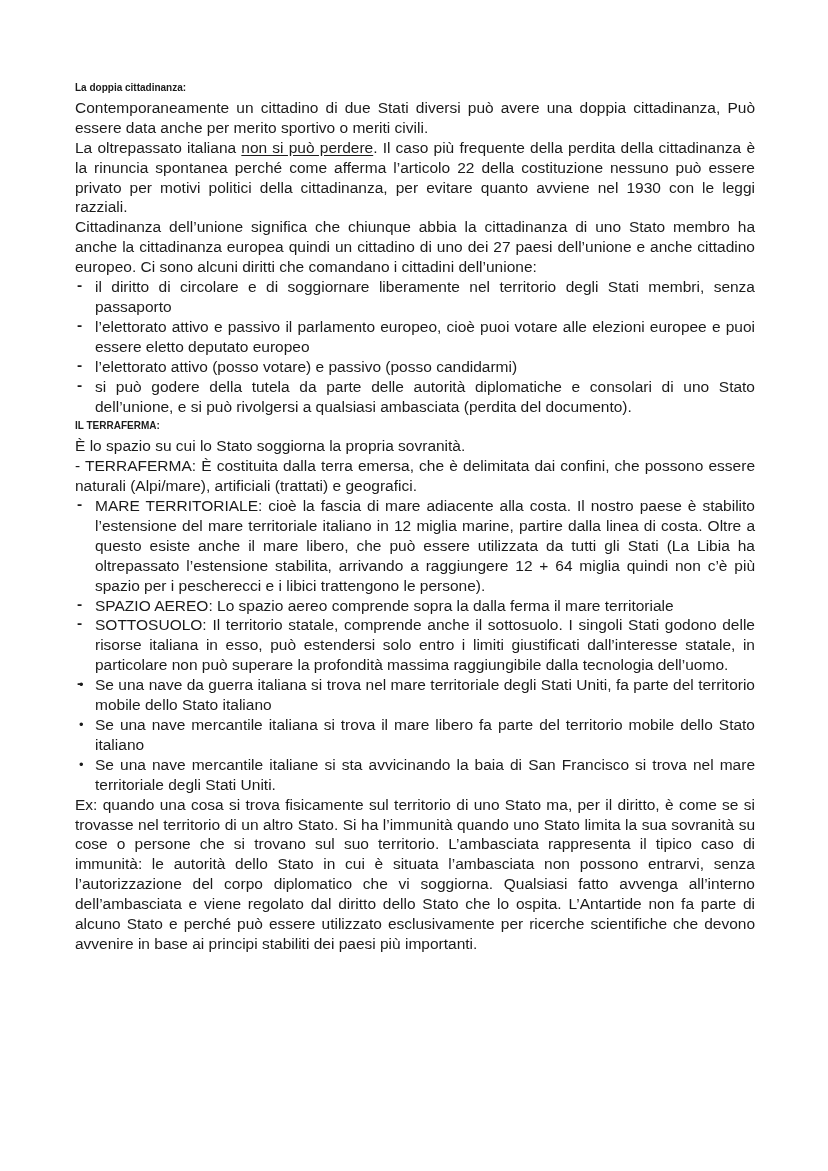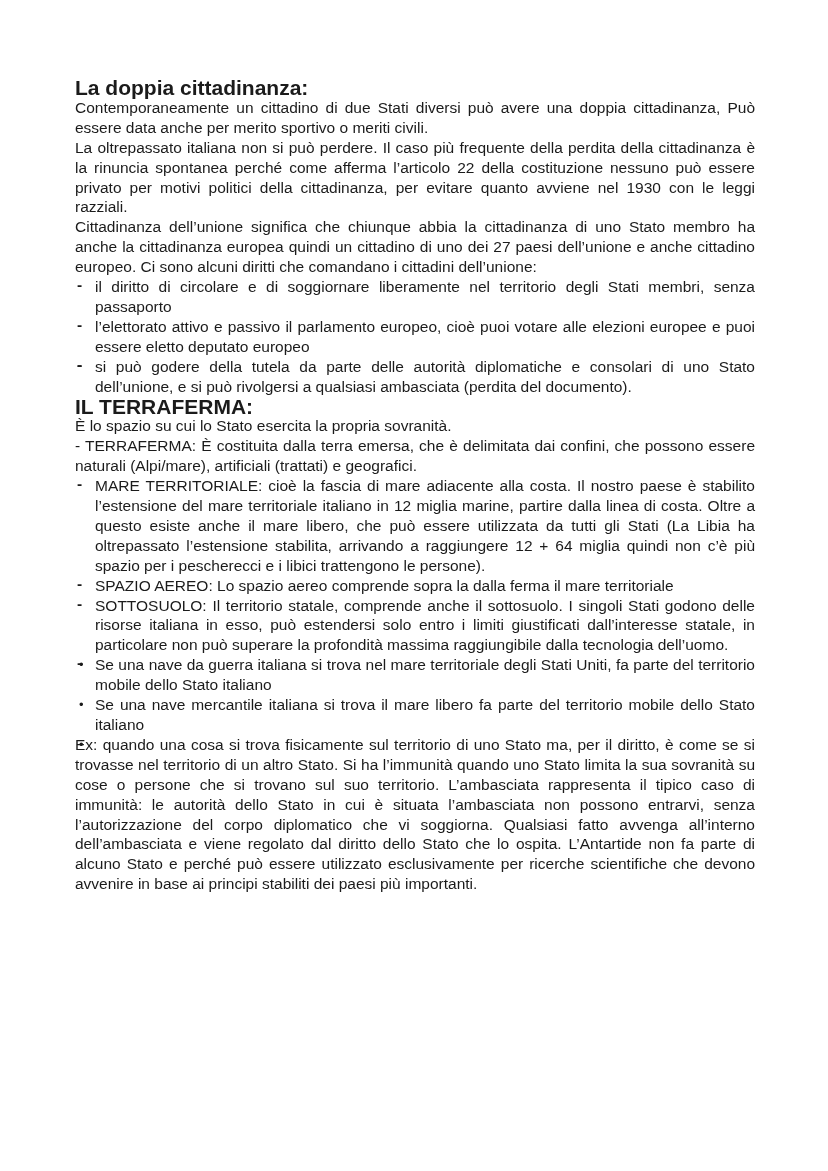--- a/index.html
+++ b/index.html
@@ -24,21 +24,21 @@
     color: #1b1b1b;
     text-align: justify;
     -webkit-font-smoothing: antialiased;
   }
   .content p, .content h3 {
     margin: 0;
     padding: 0;
   }
   .heading {
     font-weight: bold;
-    font-size: 21px;
+    font-size: 10px;
     text-align: left;
   }
   .para { }
   .item {
     position: relative;
     padding-left: 20px;
   }
   .item .marker {
     position: absolute;
     left: 2px;
@@ -46,41 +46,42 @@
   }
   .item.dash .marker {
     top: -2px;
     font-weight: bold;
   }
   .item.bullet .marker {
     left: 4px;
     font-size: 13px;
   }
   .u {
+    text-decoration: underline;
     text-underline-offset: 2px;
   }
 </style>
 </head>
 <body>
 
 <div class="page">
   <div class="content">
       <h3 class="heading"><span>La doppia cittadinanza:</span></h3>
       <p class="para"><span>Contemporaneamente un cittadino di due Stati diversi può avere una doppia cittadinanza, Può essere data anche per merito sportivo o meriti civili.</span></p>
       <p class="para"><span>La oltrepassato italiana </span><span class="u">non si può perdere</span><span>. Il caso più frequente della perdita della cittadinanza è la rinuncia spontanea perché come afferma l’articolo 22 della costituzione nessuno può essere privato per motivi politici della cittadinanza, per evitare quanto avviene nel 1930 con le leggi razziali.</span></p>
       <p class="para"><span>Cittadinanza dell’unione significa che chiunque abbia la cittadinanza di uno Stato membro ha anche la cittadinanza europea quindi un cittadino di uno dei 27 paesi dell’unione e anche cittadino europeo. Ci sono alcuni diritti che comandano i cittadini dell’unione:</span></p>
       <div class="item dash"><span class="marker">-</span><span><span>il diritto di circolare e di soggiornare liberamente nel territorio degli Stati membri, senza passaporto</span></span></div>
       <div class="item dash"><span class="marker">-</span><span><span>l’elettorato attivo e passivo il parlamento europeo, cioè puoi votare alle elezioni europee e puoi essere eletto deputato europeo</span></span></div>
-      <div class="item dash"><span class="marker">-</span></div>
+      <div class="item dash"><span class="marker">-</span><span><span>l’elettorato attivo (posso votare) e passivo (posso candidarmi)</span></span></div>
       <div class="item dash"><span class="marker">-</span><span><span>si può godere della tutela da parte delle autorità diplomatiche e consolari di uno Stato dell’unione, e si può rivolgersi a qualsiasi ambasciata (perdita del documento).</span></span></div>
       <h3 class="heading"><span>IL TERRAFERMA:</span></h3>
-      <p class="para"><span>È lo spazio su cui lo Stato esercita la propria sovranità.</span></p>
+      <p class="para"><span>È lo spazio su cui lo Stato soggiorna la propria sovranità.</span></p>
       <p class="para"><span>- TERRAFERMA: È costituita dalla terra emersa, che è delimitata dai confini, che possono essere naturali (Alpi/mare), artificiali (trattati) e geografici.</span></p>
       <div class="item dash"><span class="marker">-</span><span><span>MARE TERRITORIALE: cioè la fascia di mare adiacente alla costa. Il nostro paese è stabilito l’estensione del mare territoriale italiano in 12 miglia marine, partire dalla linea di costa. Oltre a questo esiste anche il mare libero, che può essere utilizzata da tutti gli Stati (La Libia ha oltrepassato l’estensione stabilita, arrivando a raggiungere 12 + 64 miglia quindi non c’è più spazio per i pescherecci e i libici trattengono le persone).</span></span></div>
       <div class="item dash"><span class="marker">-</span><span><span>SPAZIO AEREO: Lo spazio aereo comprende sopra la dalla ferma il mare territoriale</span></span></div>
       <div class="item dash"><span class="marker">-</span><span><span>SOTTOSUOLO: Il territorio statale, comprende anche il sottosuolo. I singoli Stati godono delle risorse italiana in esso, può estendersi solo entro i limiti giustificati dall’interesse statale, in particolare non può superare la profondità massima raggiungibile dalla tecnologia dell’uomo.</span></span></div>
       <div class="item dash"><span class="marker">-</span></div>
       <div class="item bullet"><span class="marker">•</span><span><span>Se una nave da guerra italiana si trova nel mare territoriale degli Stati Uniti, fa parte del territorio mobile dello Stato italiano</span></span></div>
       <div class="item bullet"><span class="marker">•</span><span><span>Se una nave mercantile italiana si trova il mare libero fa parte del territorio mobile dello Stato italiano</span></span></div>
-      <div class="item bullet"><span class="marker">•</span></div>
+      <div class="item bullet"><span class="marker">•</span><span><span>Se una nave mercantile italiane si sta avvicinando la baia di San Francisco si trova nel mare territoriale degli Stati Uniti.</span></span></div>
       <p class="para"><span>Ex: quando una cosa si trova fisicamente sul territorio di uno Stato ma, per il diritto, è come se si trovasse nel territorio di un altro Stato. Si ha l’immunità quando uno Stato limita la sua sovranità su cose o persone che si trovano sul suo territorio. L’ambasciata rappresenta il tipico caso di immunità: le autorità dello Stato in cui è situata l’ambasciata non possono entrarvi, senza l’autorizzazione del corpo diplomatico  che vi soggiorna. Qualsiasi fatto avvenga all’interno dell’ambasciata e viene regolato dal diritto dello Stato che lo ospita. L’Antartide non fa parte di alcuno Stato e perché può essere utilizzato esclusivamente per ricerche scientifiche che devono avvenire in base ai principi stabiliti dei paesi più importanti.</span></p>
     </div>
 </div>
 
 </body></html>

